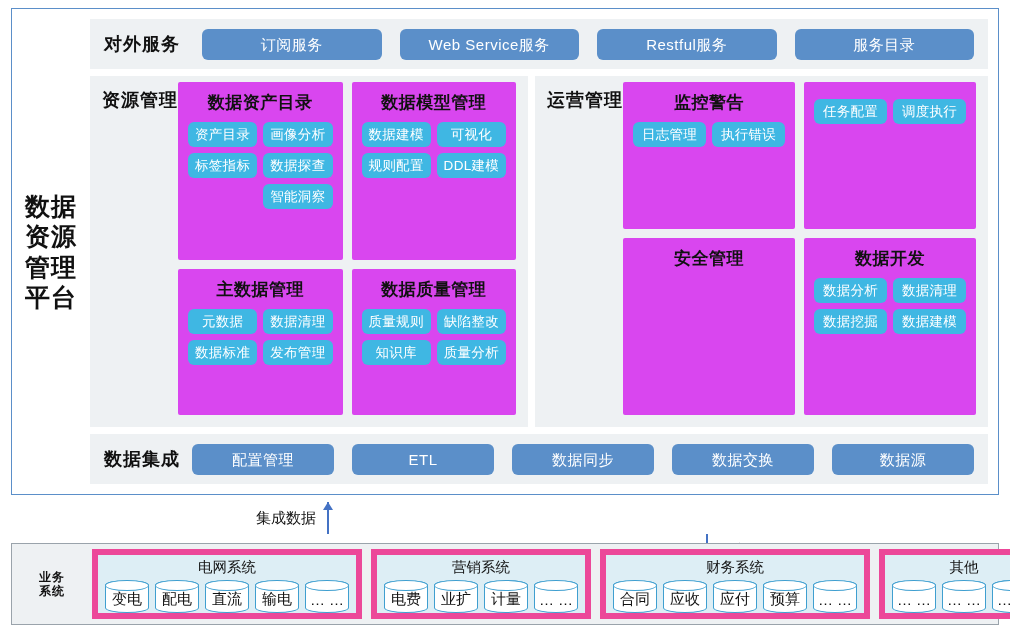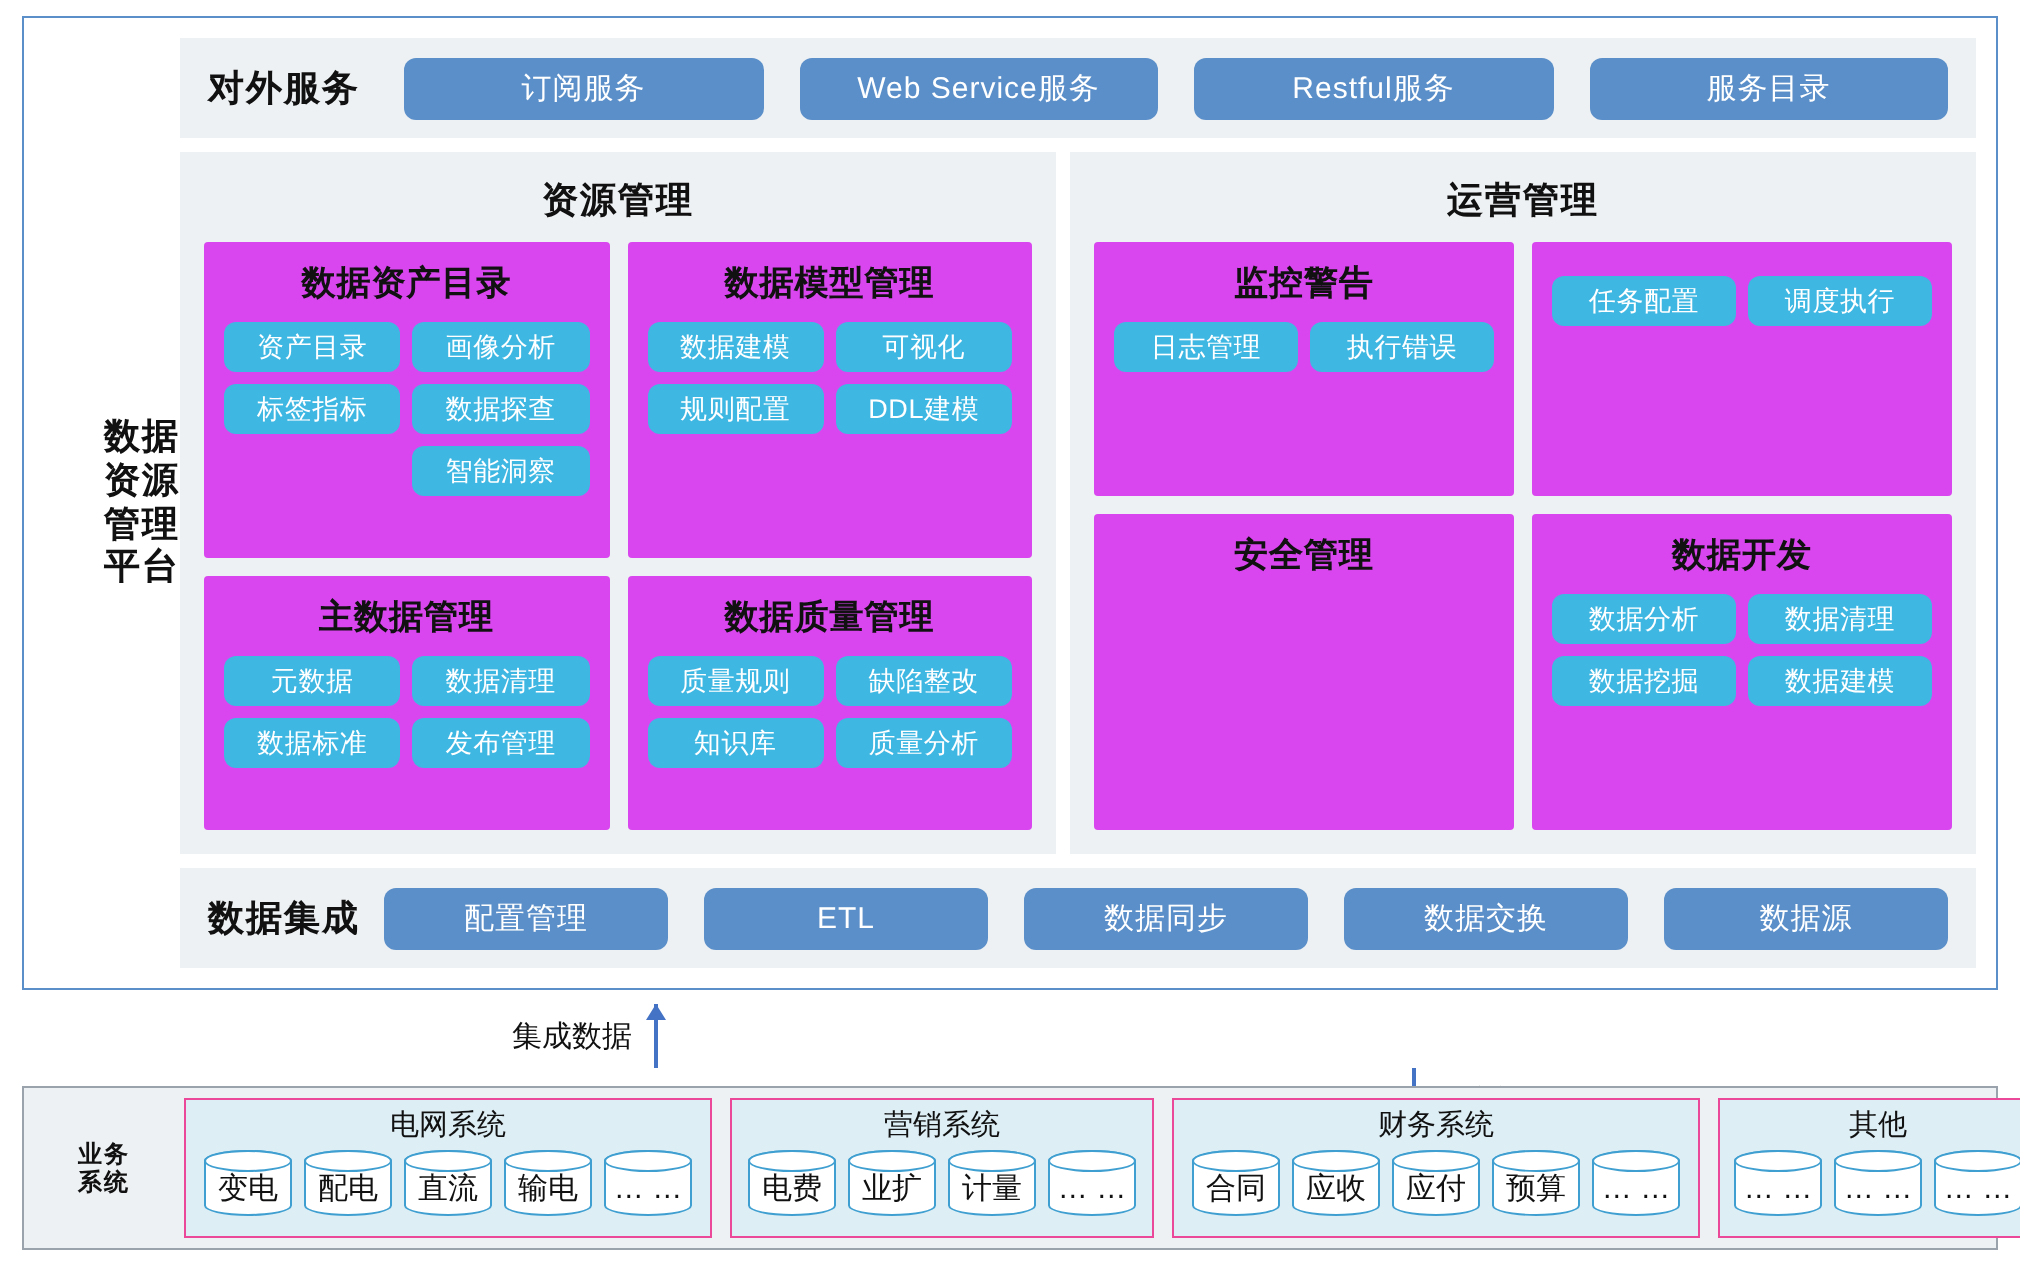--- a/index.html
+++ b/index.html
@@ -12,22 +12,22 @@
   }
 
   
   #platform{
     position:absolute;left:11px;top:8px;width:988px;height:487px;
     border:1.5px solid #5b8fc9;background:#ffffff;box-sizing:border-box;
     display:flex;flex-direction:row;
   }
   #platform-title{
     width:78px;flex:0 0 78px;
-    display:flex;align-items:center;justify-content:flex-end;
-    font-weight:bold;font-size:18px;color:#111;line-height:1.22;
+    display:flex;align-items:center;justify-content:center;
+    font-weight:bold;font-size:25px;color:#111;line-height:1.22;
     text-align:center;letter-spacing:1px;
   }
   #platform-body{
     flex:1 1 auto;display:flex;flex-direction:column;
     padding:10px 10px 10px 0;gap:7px;box-sizing:border-box;
   }
 
   
   .band{
     background:#eef1f3;display:flex;align-items:center;
@@ -42,21 +42,21 @@
   .pill{
     background:#5b8fc9;color:#fff;border-radius:6px;
     font-size:15px;height:31px;line-height:31px;text-align:center;
     flex:1 1 0;letter-spacing:.5px;white-space:nowrap;
   }
 
   
   #middle{flex:1 1 auto;display:flex;flex-direction:row;gap:7px;min-height:0;}
   .big-panel{
     background:#eef1f3;box-sizing:border-box;
-    display:flex;flex-direction:column;padding:6px 12px 12px 12px;
+    display:flex;flex-direction:row;padding:6px 12px 12px 12px;
   }
   #panel-resource{flex:0 0 438px;}
   #panel-operation{flex:1 1 auto;}
   .big-panel-title{
     text-align:center;font-weight:bold;font-size:18px;color:#111;
     padding:6px 0 9px 0;letter-spacing:1px;
   }
   .panel-grid{
     flex:1 1 auto;display:grid;grid-template-columns:1fr 1fr;
     gap:9px;min-height:0;
@@ -116,21 +116,21 @@
     position:absolute;left:11px;top:543px;width:988px;height:82px;
     border:1.5px solid #9aa3ab;background:#eef1f3;box-sizing:border-box;
     display:flex;flex-direction:row;align-items:center;padding:5px 8px;gap:8px;
   }
   #business-title{
     flex:0 0 64px;text-align:center;font-weight:bold;font-size:12px;
     color:#111;line-height:1.2;letter-spacing:1px;
   }
   #business-groups{flex:1 1 auto;display:flex;flex-direction:row;gap:9px;height:100%;}
   .sys-group{
-    border:1px solid #ec4899;background:#ddeef5;box-sizing:border-box;
+    border:6px solid #ec4899;background:#ddeef5;box-sizing:border-box;
     display:flex;flex-direction:column;align-items:center;
     padding:2px 7px 5px 7px;
   }
   .sys-title{font-size:14.5px;color:#111;padding:1px 0 3px 0;}
   .cyl-row{display:flex;flex-direction:row;gap:6px;align-items:center;}
   .cyl{
     position:relative;width:44px;height:33px;
     border:1px solid #3f9fd0;border-radius:50%/16% 16% 16% 16%;
     background:#ffffff;box-sizing:border-box;
     display:flex;align-items:center;justify-content:center;

